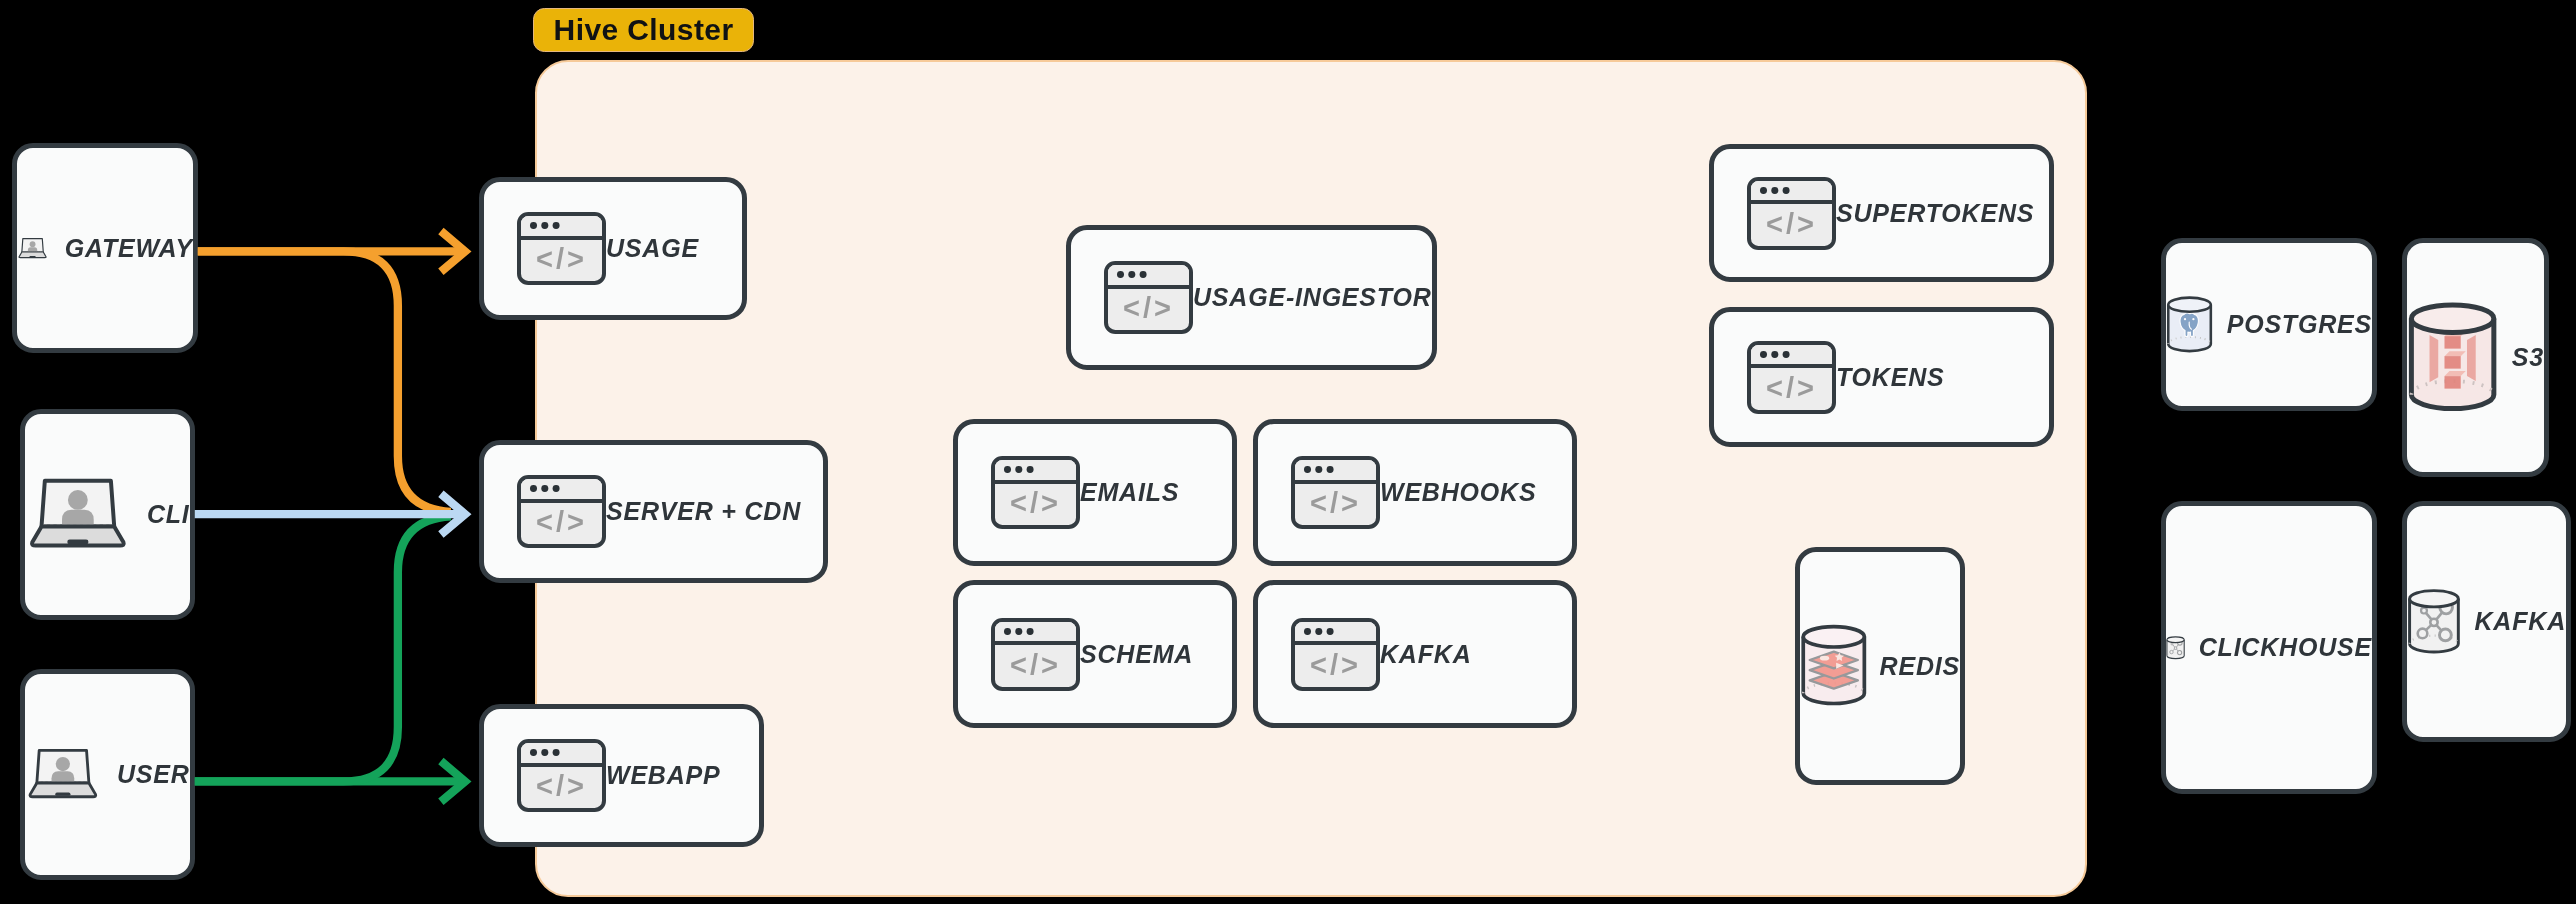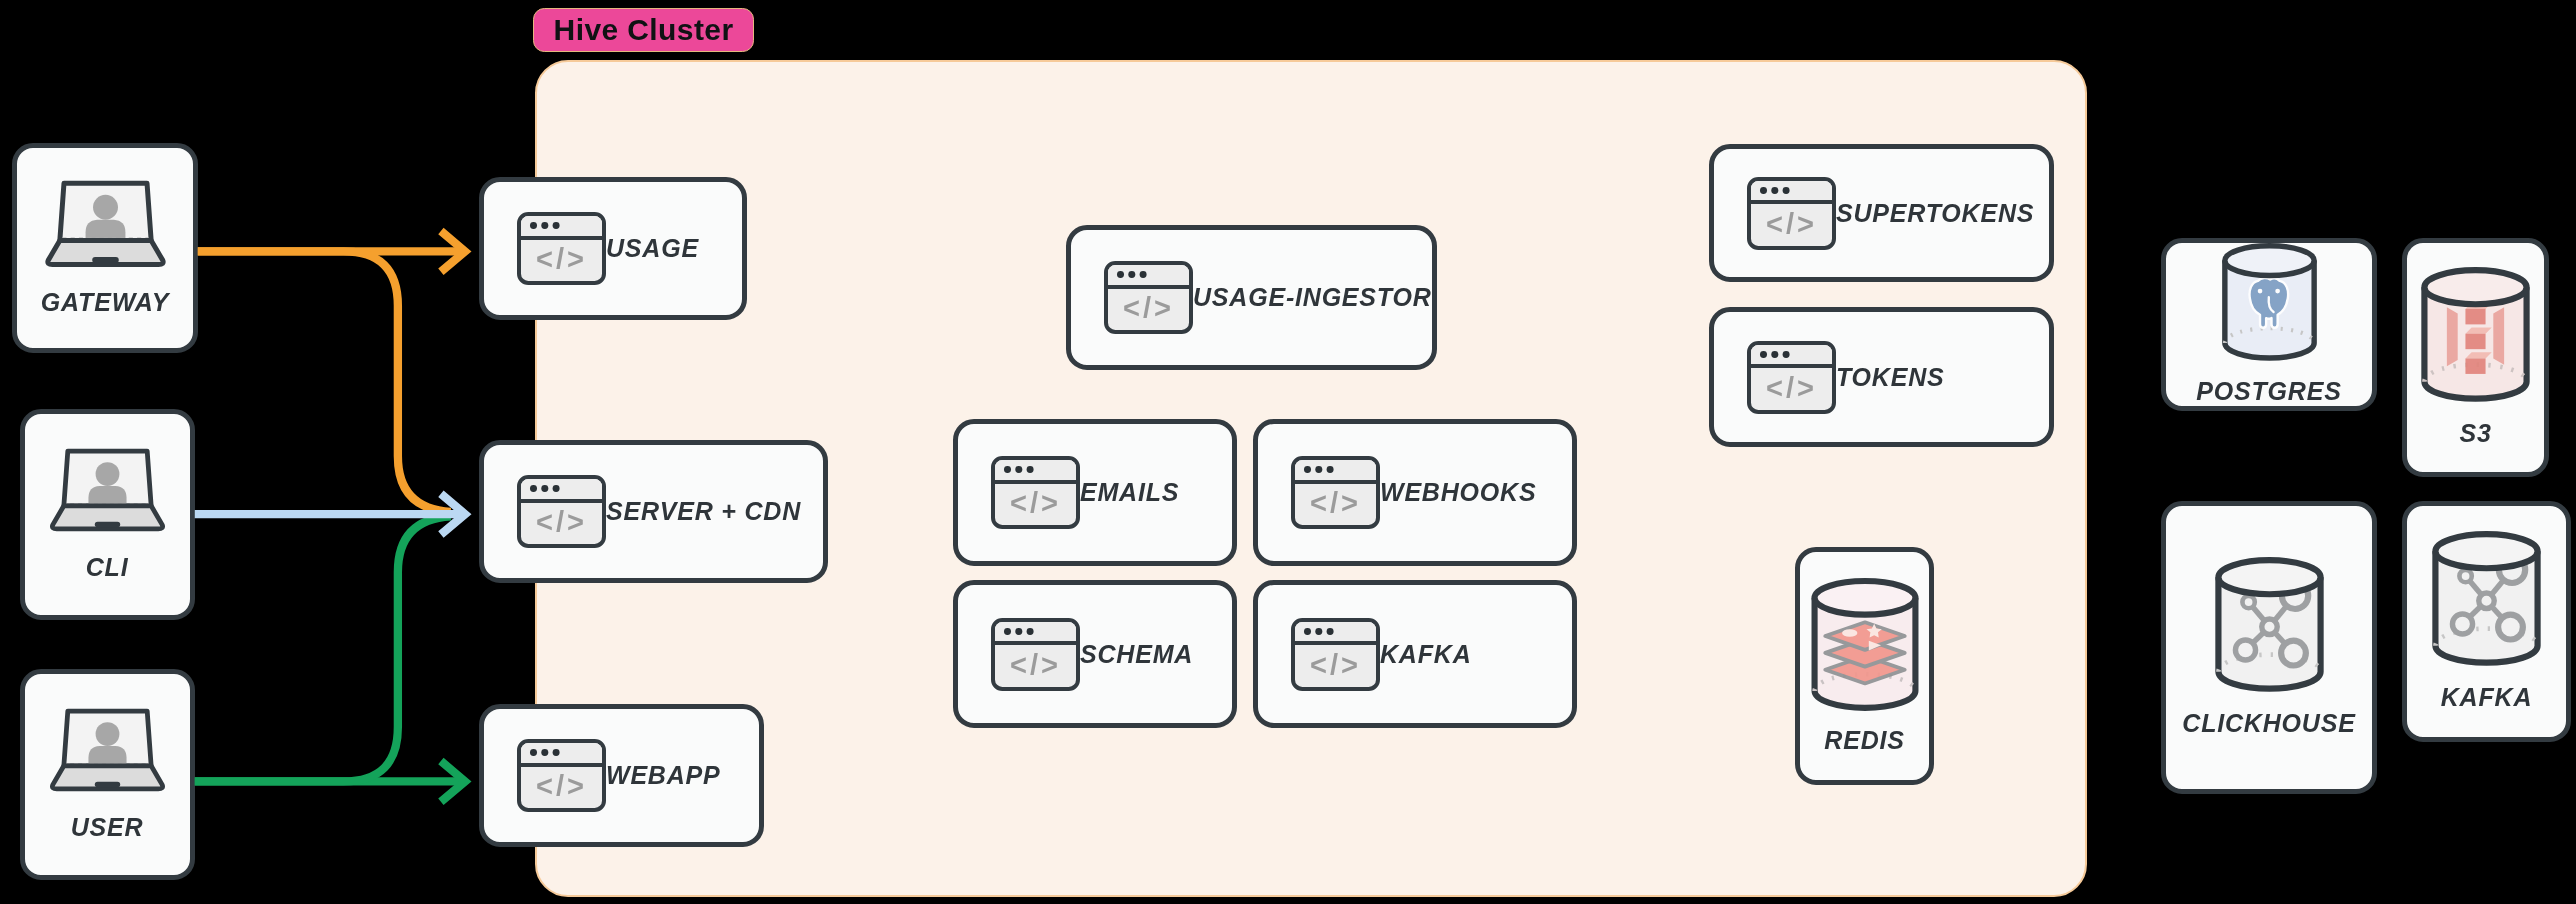--- a/index.html
+++ b/index.html
@@ -3,46 +3,46 @@
 <meta charset="utf-8">
 <style>
   html,body{margin:0;padding:0;background:#000;overflow:hidden}
   body{width:2576px;height:904px;position:relative;font-family:"Liberation Sans",sans-serif}
   .stage{position:absolute;inset:0}
 
   
   .cluster{position:absolute;left:535px;top:60px;width:1552px;height:837px;
     background:#FCF2E9;border:2.3px solid #F6CA99;border-radius:33px;box-sizing:border-box;z-index:1}
   .cluster-label{position:absolute;left:533px;top:7.5px;height:42px;padding:0 19.6px;
-    background:#ec4899;border:1.5px solid #E5B77E;border-radius:11.3px;display:flex;align-items:center;
+    background:#eab308;border:1.5px solid #E5B77E;border-radius:11.3px;display:flex;align-items:center;
     font-size:30px;font-weight:700;color:#101214;z-index:2;letter-spacing:0.4px}
 
   
   .node{position:absolute;background:#FAFBFB;border:5.3px solid #333B41;border-radius:21px;
     box-sizing:border-box;z-index:3}
-  .stack{display:flex;flex-direction:column;align-items:center;justify-content:center;gap:16.6px}
+  .stack{display:flex;flex-direction:row;align-items:center;justify-content:center;gap:16.6px}
   .service{display:flex;align-items:center}
   .node-label,.svc-label{font-style:italic;font-weight:700;font-size:25px;letter-spacing:0.8px;color:#2F353A;white-space:nowrap}
   .svc-label{flex:1;}
 
   
   #node-gateway{left:12px;top:143px;width:186px;height:210px}
   #node-cli{left:19.6px;top:409px;width:175px;height:211px}
   #node-user{left:19.6px;top:669px;width:175px;height:211px}
   #svc-usage{left:479px;top:177px;width:268px;height:143px}
   #svc-server-cdn{left:479px;top:440px;width:349px;height:143px}
   #svc-webapp{left:479px;top:704px;width:285px;height:143px}
   #svc-usage-ingestor{left:1066px;top:225px;width:371px;height:145px}
   #svc-emails{left:953px;top:419px;width:284px;height:147px}
   #svc-webhooks{left:1253px;top:419px;width:324px;height:147px}
   #svc-schema{left:953px;top:580px;width:284px;height:148px}
   #svc-policy{left:1253px;top:580px;width:324px;height:148px}
   #svc-supertokens{left:1709px;top:144px;width:345px;height:138px}
   #svc-tokens{left:1709px;top:307px;width:345px;height:140px}
-  #node-redis{left:1795px;top:547px;width:139px;height:238px;gap:12px}
+  #node-redis{left:1795px;top:547px;width:170px;height:238px;gap:12px}
   #ds-postgres{left:2161px;top:238px;width:216px;height:173px;gap:13.6px}
   #ds-s3{left:2402px;top:238px;width:147px;height:239px;gap:13.6px}
   #ds-clickhouse{left:2161px;top:501px;width:216px;height:293px;gap:13.6px}
   #ds-kafka{left:2402px;top:501px;width:169px;height:241px;gap:13.6px}
 
   
   .code-icon{width:89px;height:73px;background:#EDEDED;border:4.5px solid #333B41;border-radius:11.3px;
     box-sizing:border-box;overflow:hidden;margin-left:33px;flex:0 0 auto}
   .ci-bar{height:19.6px;border-bottom:4.5px solid #333B41;display:flex;align-items:center;background:#EDEDED}
   .ci-dots{width:6.8px;height:6.8px;border-radius:50%;background:#2A3136;margin-left:9px;

